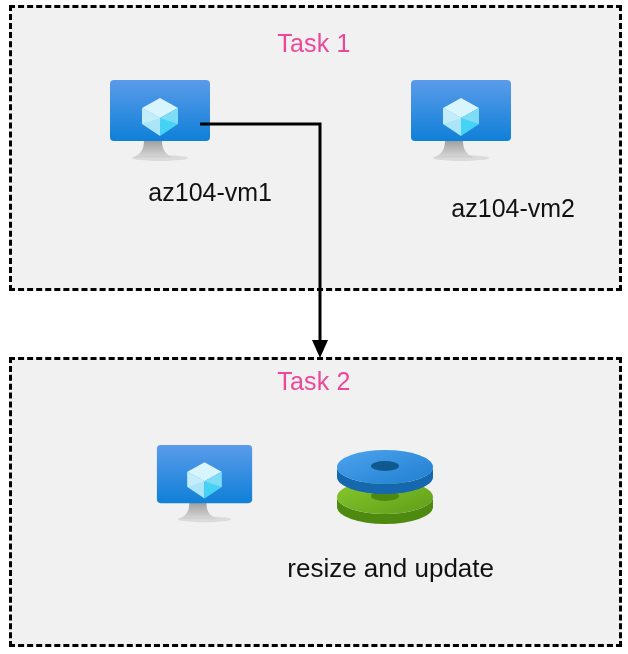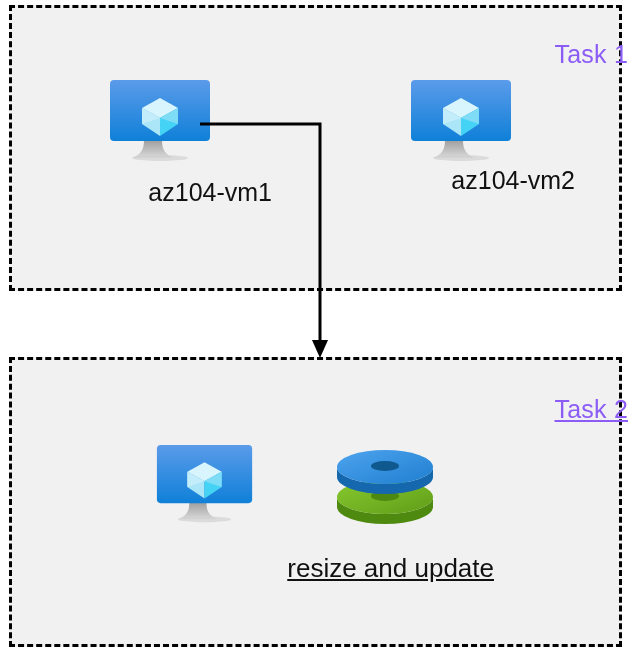--- a/index.html
+++ b/index.html
@@ -38,48 +38,46 @@
     left: 9px;
     top: 357px;
     width: 613px;
     height: 290px;
   }
 
   
   .task-title {
     position: absolute;
     width: 100%;
-    text-align: right;
-    color: #8b5cf6;
+    text-align: center;
+    color: #ec4899;
     font-size: 25px;
     line-height: 30px;
     letter-spacing: 0.2px;
     white-space: nowrap;
-    margin-top: 11px;
   }
   #task-1-title { top: 28px; }
-  #task-2-title { top: 383px; text-decoration: underline; }
+  #task-2-title { top: 366px; }
 
   
   .node-label {
     position: absolute;
     text-align: right;
     color: #111111;
     font-size: 25px;
     line-height: 32px;
     white-space: nowrap;
   }
   #vm1-label { left: 52px;  top: 176px; width: 220px; }
-  #vm2-label { left: 355px; top: 164px; width: 220px; }
+  #vm2-label { left: 355px; top: 192px; width: 220px; }
   #resize-label {
     left: 94px;
     top: 552px;
     width: 400px;
     font-size: 26px;
-    text-decoration: underline;
   }
   .node-label .label-line { display: block; }
 
   
   .icon-wrap { position: absolute; }
   #vm1-icon   { left: 108px; top: 78px;  width: 105px; height: 90px; }
   #vm2-icon   { left: 409px; top: 78px;  width: 105px; height: 90px; }
   #vm3-icon   { left: 155px; top: 443px; width: 100px; height: 86px; }
   #disks-icon { left: 333px; top: 443px; width: 105px; height: 86px; }
 

